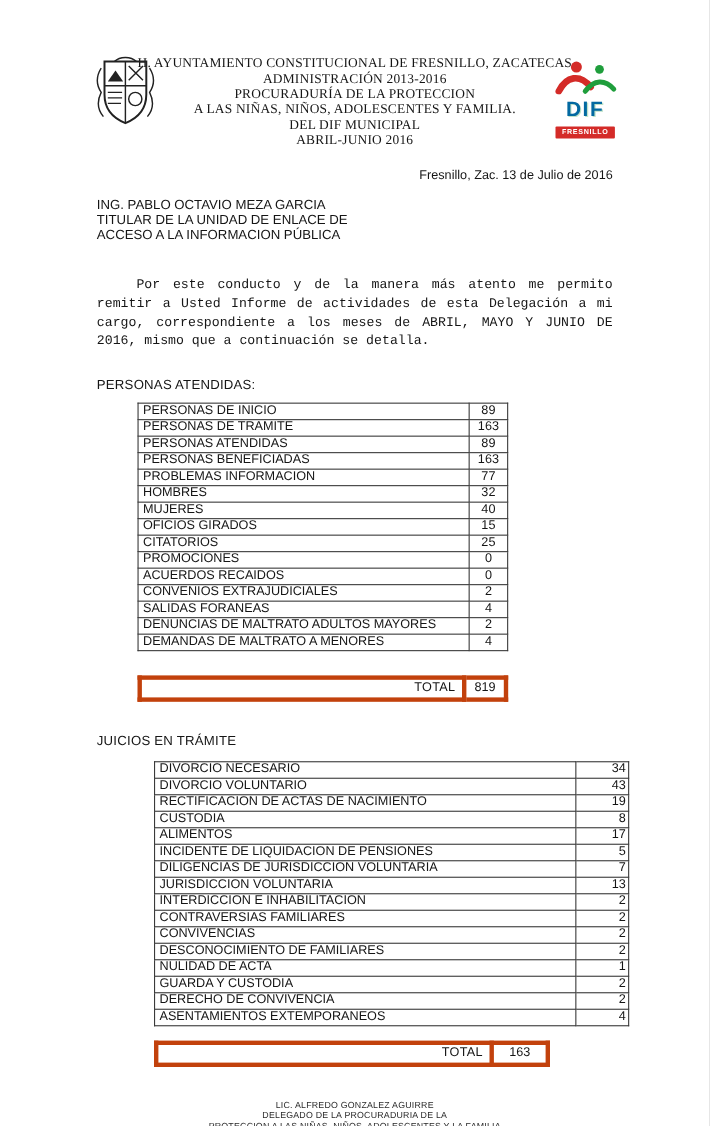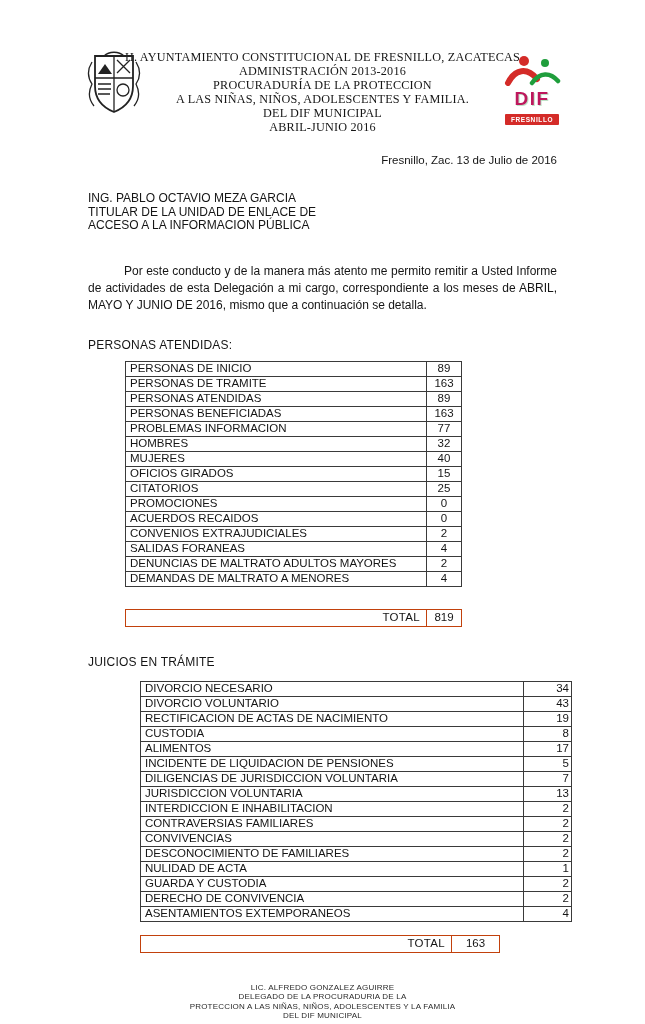--- a/index.html
+++ b/index.html
@@ -12,53 +12,53 @@
 
   
   .header-text {
     padding-top: 34px; text-align: center;
     font-family: "Liberation Serif", serif;
     font-size: 12.2px; line-height: 14px; letter-spacing: 0.2px;
   }
   .shield { position: absolute; left: 86px; top: 50px; }
   .dif-logo { position: absolute; left: 496px; top: 54px; width: 72px; text-align: center; }
   .dif-word {
-    font-weight: bold; font-size: 19px; color: #be185d; letter-spacing: 1.5px;
+    font-weight: bold; font-size: 19px; color: #0369a1; letter-spacing: 1.5px;
     line-height: 18px; text-shadow: 1px 1px 0 #bfe2c8;
   }
   .dif-banner {
     display: inline-block; background: #d42b28; color: #ffffff;
     font-size: 6.5px; font-weight: bold; letter-spacing: 0.6px;
     padding: 2px 6px; margin-top: 1px; border-radius: 1px;
   }
 
   .date-line { margin-top: 20px; text-align: right; font-size: 11.5px; }
 
-  .addressee { margin-top: 26px; font-size: 12px; line-height: 13.5px; }
+  .addressee { margin-top: 14px; font-size: 12px; line-height: 13.5px; }
 
   .body-paragraph {
     margin: 30px 0 0 0; font-size: 12px; line-height: 17px;
-    text-align: justify; text-indent: 36px;
+    text-align: justify; text-indent: 36px; font-family: Liberation Mono, monospace;
   }
 
   .section-title { font-size: 12px; letter-spacing: 0.2px; }
   .st1 { margin-top: 24px; }
   .st2 { margin-top: 28px; }
 
   table.data-table, table.total-table { border-collapse: collapse; font-size: 11.5px; color: #151515; }
   table.t1 { margin: 9px 0 0 37px; width: 337px; }
   table.t2 { margin: 12px 0 0 52px; width: 432px; }
   .data-table td { border: 1px solid #3a3a3a; padding: 0 4px; height: 14px; line-height: 13px; white-space: nowrap; }
   .data-table td.val { text-align: center; padding: 0 2px; }
   table.t1 td.val { width: 30px; }
   table.t2 td.val { width: 43px; text-align: right; }
 
   table.tt1 { margin: 22px 0 0 37px; width: 337px; }
   table.tt2 { margin: 13px 0 0 52px; width: 360px; }
-  .total-table td { border: 1px solid #c2410c; height: 16px; line-height: 15px; padding: 0 6px; }
+  .total-table td { border: 4px solid #c2410c; height: 16px; line-height: 15px; padding: 0 6px; }
   .total-table td.tlabel { text-align: right; letter-spacing: 0.3px; }
   .total-table td.val { text-align: center; padding: 0 2px; }
   table.tt1 td.val { width: 30px; }
   table.tt2 td.val { width: 43px; }
 
   .footer {
     margin-top: 30px; text-align: center;
     font-size: 8px; line-height: 9.5px; color: #2a2a2a; letter-spacing: 0.2px;
   }
 </style>

